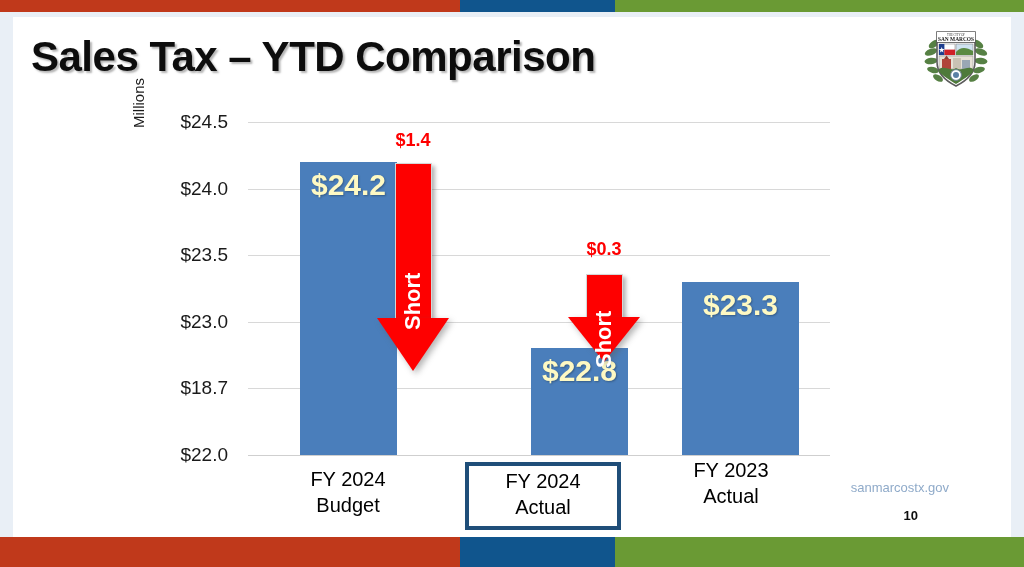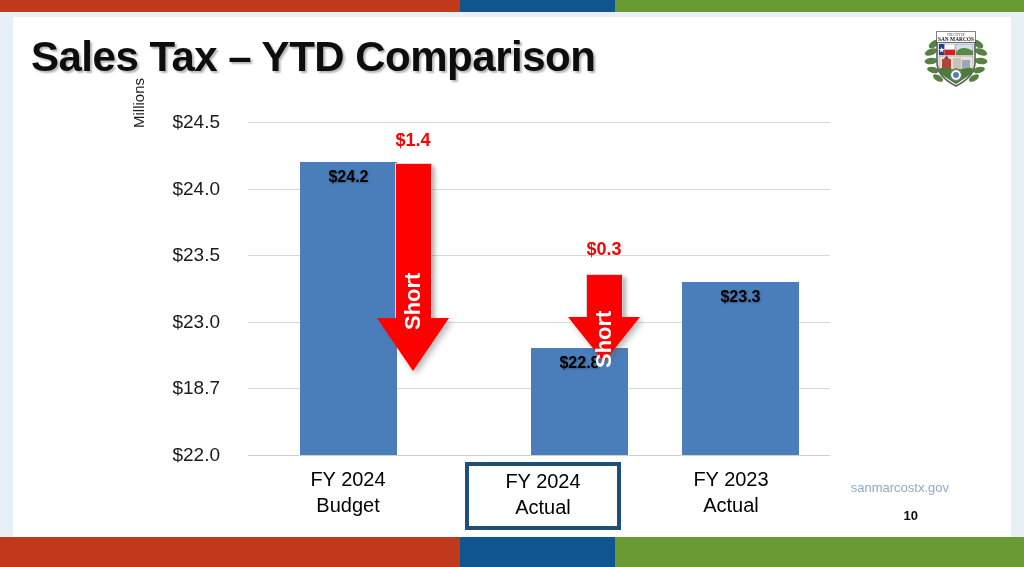--- a/index.html
+++ b/index.html
@@ -76,21 +76,21 @@
     position: absolute;
     left: 0; width: 100%;
     height: 1px;
     background: #d8d8d8;
   }
   .gridline.base { background: #cfcfcf; }
 
   .ytick {
     position: absolute;
     right: 100%;
-    margin-right: 28px;
+    margin-right: 20px;
     transform: translateY(-50%);
     font-size: 19px;
     color: #1a1a1a;
     white-space: nowrap;
   }
 
   .axis-title {
     position: absolute;
     left: -118px; top: 6px;
     font-size: 15px;
@@ -104,22 +104,22 @@
   .bar {
     position: absolute;
     background: #4a7ebb;
     bottom: 0;
   }
   .bar-label {
     position: absolute;
     left: 0; right: 0;
     top: 6px;
     text-align: center;
-    color: #000000;
-    font-size: 16px;
+    color: #fef9c3;
+    font-size: 30px;
     font-weight: bold;
     text-shadow: 1px 1px 2px rgba(0,0,0,0.28);
   }
 
   
   .cat {
     position: absolute;
     text-align: center;
     font-size: 20px;
     color: #000000;
@@ -298,21 +298,21 @@
       <div class="cat" style="left:30px; width:140px; top:345px;">
         <div>FY 2024</div>
         <div>Budget</div>
       </div>
 
       <div class="cat boxed" style="left:217px; width:120px; top:340px;">
         <div>FY 2024</div>
         <div>Actual</div>
       </div>
 
-      <div class="cat" style="left:413px; width:140px; top:345px;">
+      <div class="cat" style="left:413px; width:140px; top:336px;">
         <div>FY 2023</div>
         <div>Actual</div>
       </div>
 
     </div>
 
     <div class="site">sanmarcostx.gov</div>
     <div class="pageno">10</div>
 
   </div>

